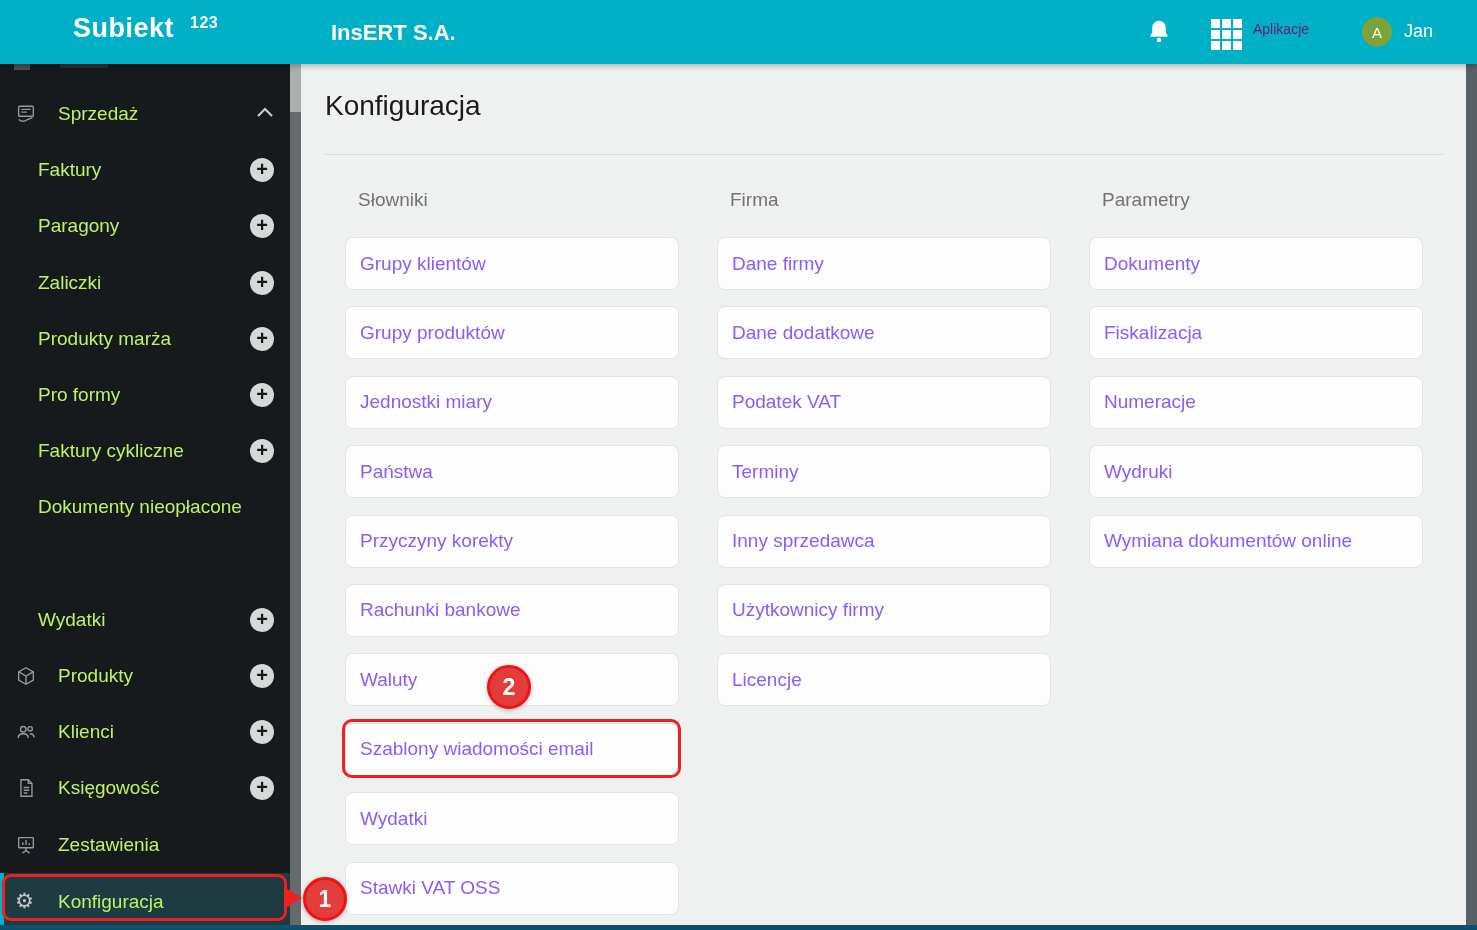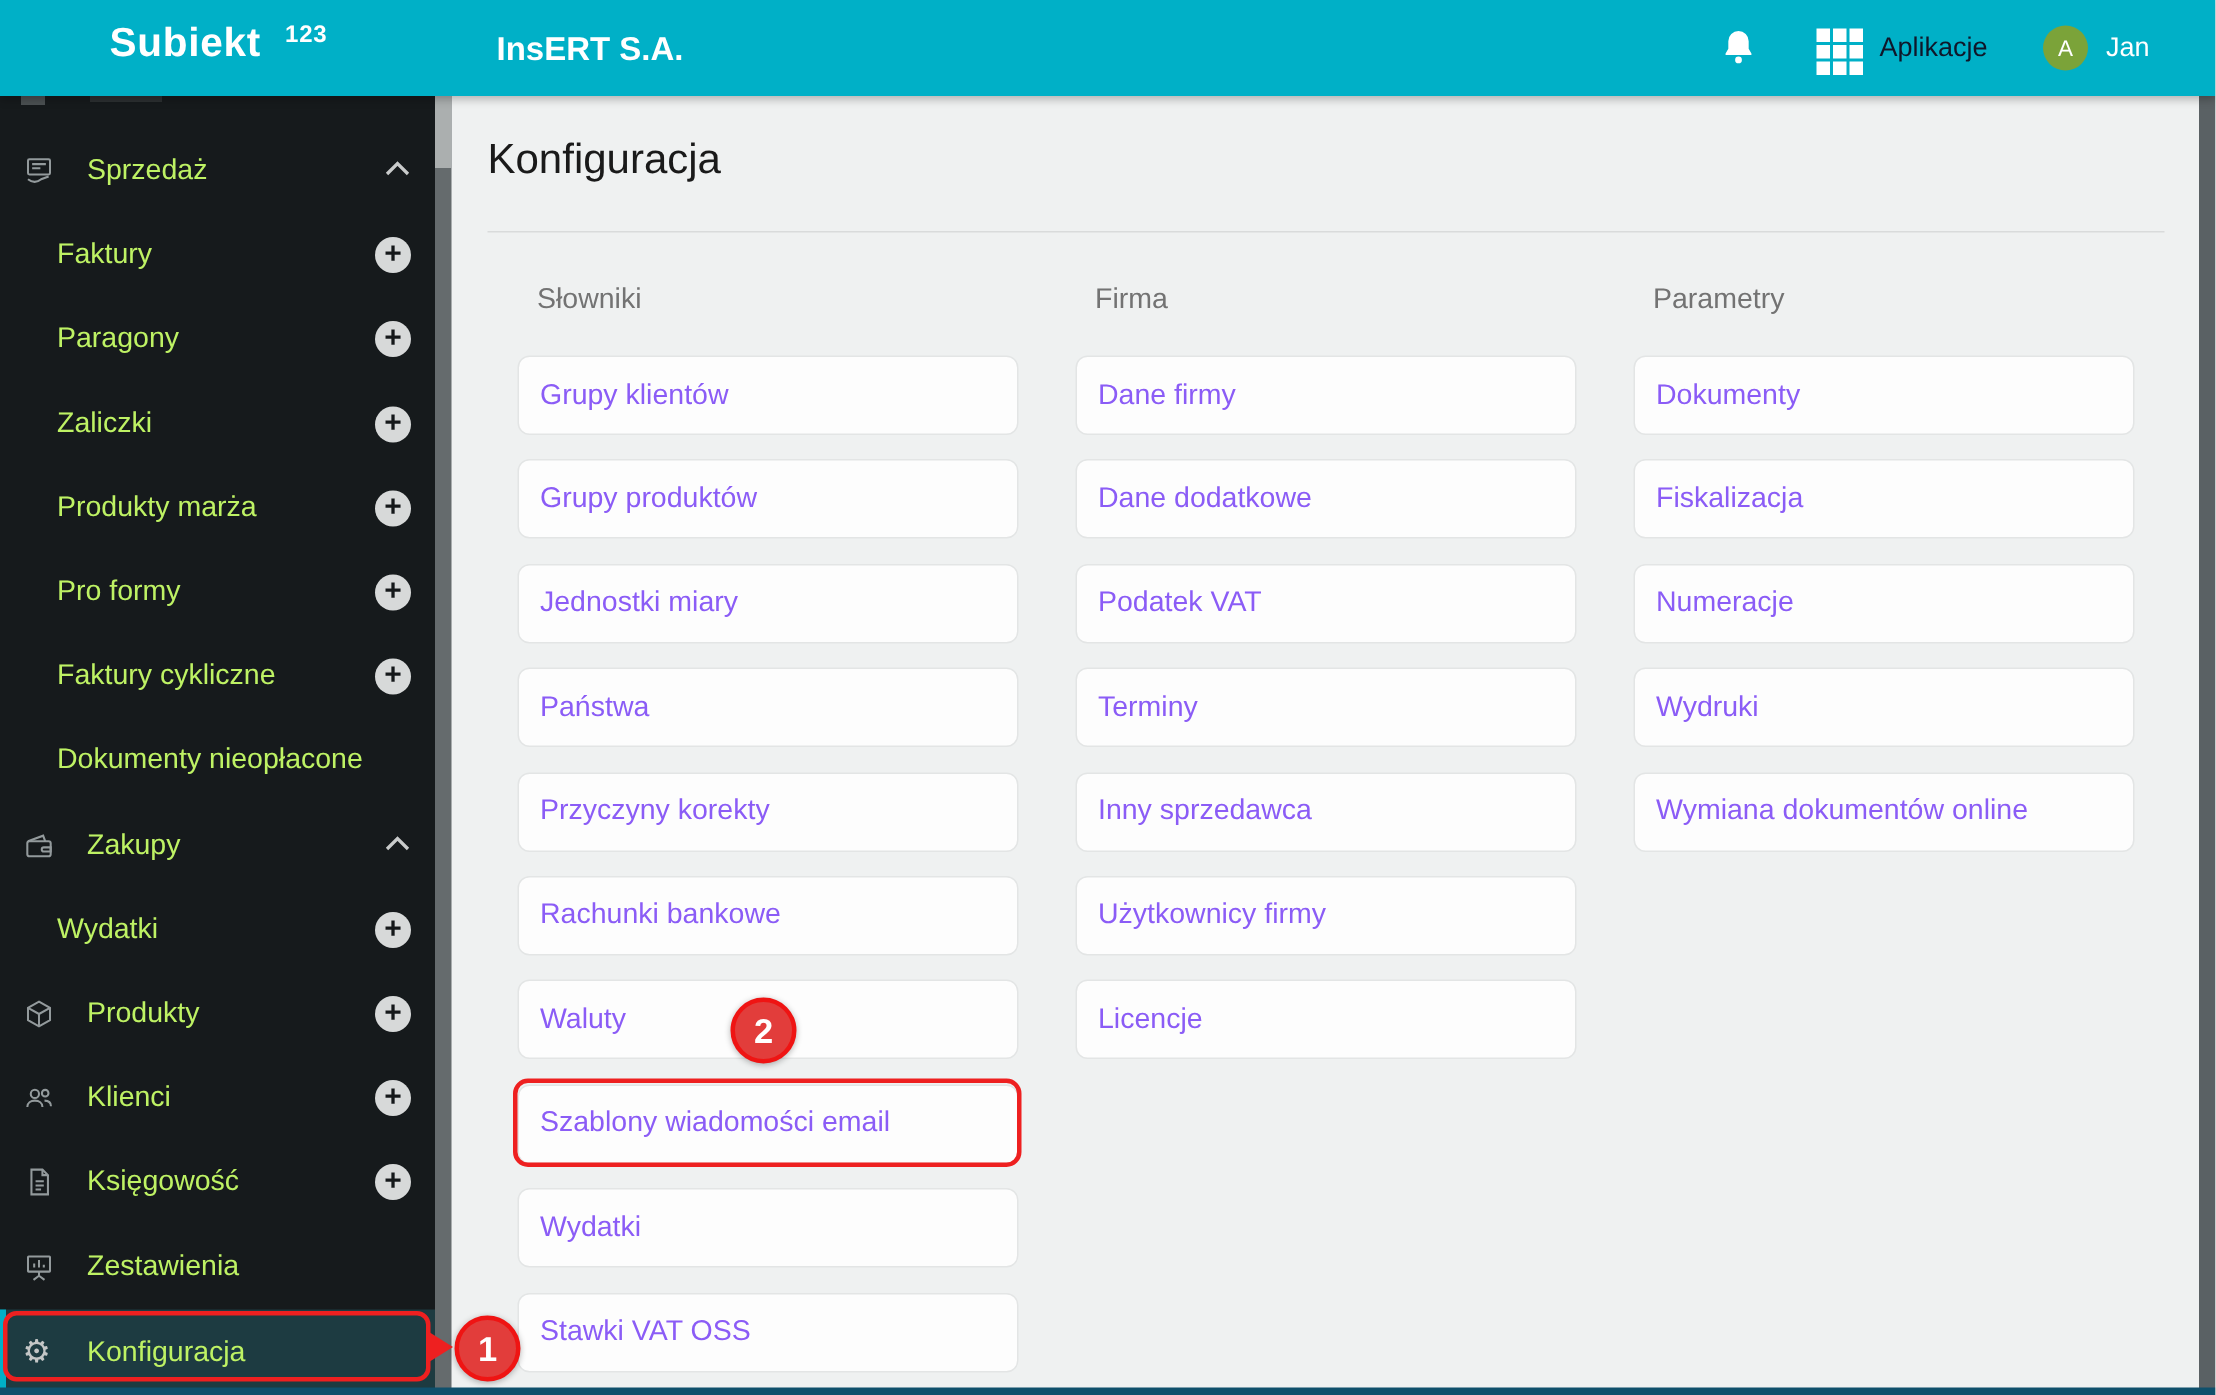--- a/index.html
+++ b/index.html
@@ -13,21 +13,21 @@
     position:absolute;left:0;top:0;width:1477px;height:64px;
     background:#00b0c7;z-index:50;box-shadow:0 2px 6px rgba(0,0,0,.28);
   }
   .logo{position:absolute;left:73px;top:13px;color:#fff;font-weight:700;font-size:27px;letter-spacing:.5px;}
   .logo .sup{font-size:16px;position:relative;top:-9px;margin-left:16px;font-weight:700;}
   .company{position:absolute;left:315px;top:20px;color:#fff;font-weight:700;font-size:22px;margin-left:16px;}
   .bell{position:absolute;left:1146px;top:18px;width:26px;height:28px;cursor:pointer;}
   .grid-icon{position:absolute;left:1211px;top:19px;width:31px;height:31px;
     display:grid;grid-template-columns:repeat(3,9px);grid-template-rows:repeat(3,9px);gap:2px;}
   .grid-icon span{background:#fff;}
-  .apps-label{position:absolute;left:1253px;top:21px;color:#0f172a;font-size:18px;}
+  .apps-label{position:absolute;left:1253px;top:21px;color:#701a75;font-size:14px;}
   .avatar{position:absolute;left:1362px;top:17px;width:30px;height:30px;border-radius:50%;
     background:#7ba339;color:#fff;font-size:15px;display:flex;align-items:center;justify-content:center;}
   .username{position:absolute;left:1404px;top:21px;color:#fff;font-size:18px;}
 
   
   .sidebar{position:absolute;left:0;top:64px;width:290px;height:866px;background:#161a1c;z-index:20;overflow:hidden;}
   .srow{position:absolute;left:0;width:290px;height:56px;display:flex;align-items:center;
     color:#bef264;font-size:19px;cursor:pointer;box-sizing:border-box;}
   .srow .ico{position:absolute;left:15px;top:17px;width:22px;height:22px;}
   .srow.parent .lbl{margin-left:58px;}
@@ -146,35 +146,20 @@
       <span class="plus"></span>
     </div>
     <div class="srow child" style="top:359px">
       <span class="lbl">Faktury cykliczne</span>
       <span class="plus"></span>
     </div>
     <div class="srow child" style="top:415px">
       <span class="lbl">Dokumenty nieopłacone</span>
     </div>
 
-    <div class="srow parent" style="top:472px">
-      <span class="ico">
-        <svg width="22" height="22" viewBox="0 0 24 24" fill="none" stroke="#939a9c" stroke-width="1.5">
-          <path d="M4 8.5l11-4 1.5 4"></path>
-            <rect x="3.5" y="8.5" width="17" height="11" rx="1.5"></rect>
-            <path d="M15.5 13h5v3h-5a1.5 1.5 0 0 1 0-3z"></path>
-        </svg>
-      </span>
-      <span class="lbl">Zakupy</span>
-      <span class="chev">
-        <svg width="20" height="14" viewBox="0 0 20 14" fill="none" stroke="#c9cbcb" stroke-width="2.2">
-            <polyline points="3,11 10,4 17,11"></polyline>
-          </svg>
-      </span>
-    </div>
 
     <div class="srow child" style="top:528px">
       <span class="lbl">Wydatki</span>
       <span class="plus"></span>
     </div>
 
     <div class="srow parent" style="top:584px">
       <span class="ico">
         <svg width="22" height="22" viewBox="0 0 24 24" fill="none" stroke="#939a9c" stroke-width="1.5">
           <path d="M12 3l8 4.5v9L12 21l-8-4.5v-9z"></path>

